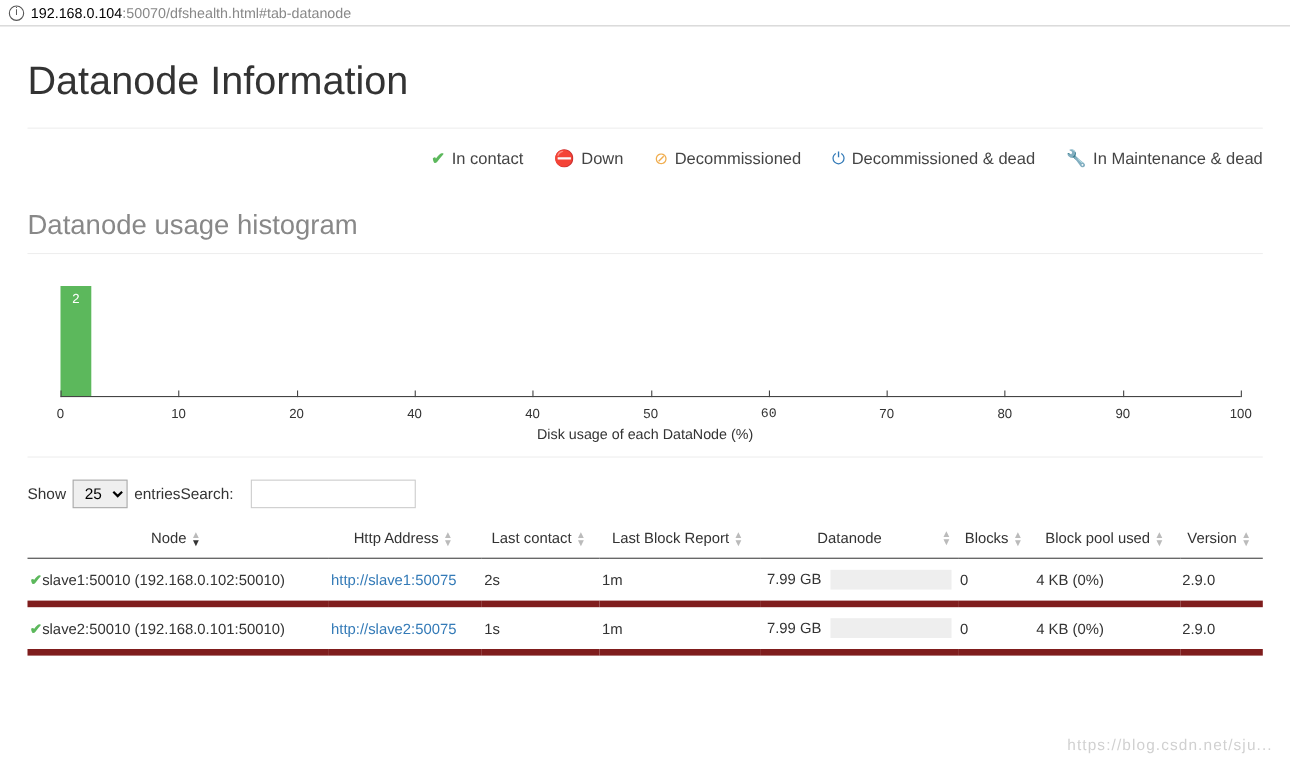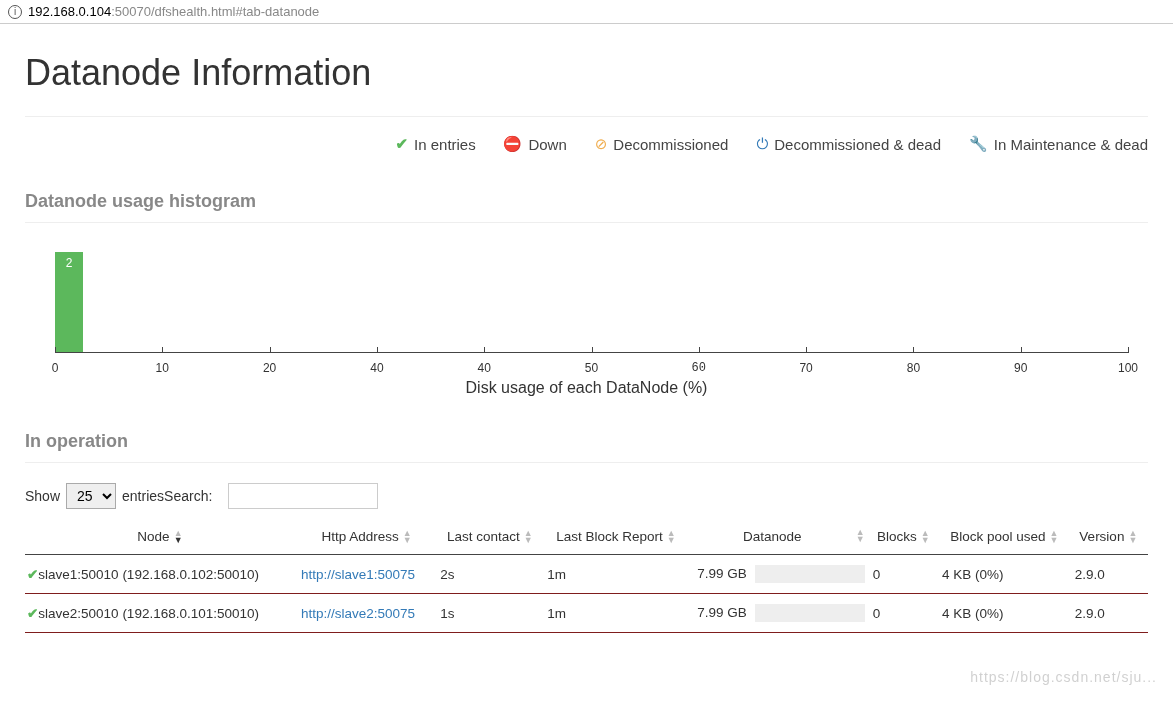--- a/index.html
+++ b/index.html
@@ -11,37 +11,37 @@
 .content{padding:10px 25px}
 h1{font-weight:400;font-size:36px;color:#333;margin:18px 0 22px}
 hr{border:none;border-top:1px solid #eee;margin:4px 0 14px}
 .legend{display:flex;gap:28px;justify-content:flex-end;align-items:center;font-size:15px;color:#444;padding:4px 0 10px}
 .legend-item{display:flex;align-items:center;gap:6px}
 .check{color:#5cb85c;font-weight:bold}
 .danger{color:#d9534f}
 .warn{color:#f0ad4e}
 .blue{color:#337ab7}
 .orange{color:#f0ad4e}
-h2{font-weight:700;font-size:18px;color:#888;margin:28px 0 10px}
+h2{font-weight:400;font-size:25px;color:#888;margin:28px 0 10px}
 .histogram{position:relative;height:160px;margin-top:20px}
 .hist-bars{position:relative;height:110px;border-bottom:1px solid #444;margin-left:30px;margin-right:20px}
 .bar{position:absolute;bottom:0;left:0;width:28px;height:100px;background:#5cb85c;color:#fff;font-size:12px;text-align:center;padding-top:4px}
 .ticks{position:relative;margin-left:30px;margin-right:20px;height:6px}
 .tick{position:absolute;top:-6px;width:1px;height:6px;background:#444}
 .tick-labels{position:relative;margin-left:30px;margin-right:20px;height:14px}
 .tick-label{position:absolute;font-size:12px;transform:translateX(-50%);top:2px}
-.xaxis-title{text-align:center;font-size:16px;margin-top:6px}
+.xaxis-title{text-align:center;font-size:13px;margin-top:6px}
 .table-controls{display:flex;justify-content:flex-start;align-items:center;font-size:14px;margin:20px 0 10px}
 .controls-left{display:flex;align-items:center;gap:6px}
 select{padding:3px 6px;font-size:14px;border:1px solid #aaa;background:#efefef}
 .controls-right{display:flex;align-items:center;gap:16px}
 input[type=search]{border:1px solid #ccc;padding:4px 6px;font-size:14px;width:150px}
 table{width:100%;border-collapse:collapse;font-size:13.5px}
 th{border-bottom:1px solid #444;text-align:center;padding:10px 6px 10px 2px;font-weight:400;position:relative}
-td{border-bottom:1px solid #7f1d1d;padding:10px 6px 10px 2px}
+td{border-bottom:6px solid #7f1d1d;padding:10px 6px 10px 2px}
 .sort-arrows{color:#bbb;font-size:9px;line-height:7px;display:inline-block;vertical-align:middle;margin-left:4px}
 .sort-arrows span{display:block}
 .sort-active-desc .down{color:#333}
 a.link{color:#337ab7;text-decoration:none}
 .capacity-bar{display:inline-block;width:110px;height:18px;background:#eee;vertical-align:middle;position:relative}
 .capacity-fill{height:100%;background:#5cb85c;width:30%}
 .cap-text{display:inline-block;width:54px;text-align:right;margin-right:8px}
 .watermark{position:fixed;right:16px;bottom:16px;color:rgba(120,120,120,0.35);font-size:14px;letter-spacing:1px;pointer-events:none}
 </style>
 </head>
@@ -52,21 +52,21 @@
   <span class="url-text"><span>192.168.0.104</span><span class="faded">:50070/dfshealth.html#tab-datanode</span></span>
 </div>
 
 <div class="content">
   <h1>Datanode Information</h1>
   <hr>
 
   <div class="legend">
     <div class="legend-item">
         <span class="check">✔</span>
-        <span>In entries</span>
+        <span>In contact</span>
       </div>
     <div class="legend-item">
         <span class="danger">⛔</span>
         <span>Down</span>
       </div>
     <div class="legend-item">
         <span class="warn">⊘</span>
         <span>Decommissioned</span>
       </div>
     <div class="legend-item">
@@ -108,21 +108,20 @@
         <div class="tick-label" style="left: 50%;">50</div>
         <div class="tick-label" style="left: 60%; font-family: Liberation Mono, monospace;">60</div>
         <div class="tick-label" style="left: 70%;">70</div>
         <div class="tick-label" style="left: 80%;">80</div>
         <div class="tick-label" style="left: 90%;">90</div>
         <div class="tick-label" style="left: 100%;">100</div>
       </div>
     <div class="xaxis-title">Disk usage of each DataNode (%)</div>
   </div>
 
-  <h2>In operation</h2>
   <hr>
 
   <div class="table-controls">
     <div class="controls-left">
       <span>Show</span>
       <select><option>25</option></select>
       <span>entries</span>
     </div>
     <div class="controls-right">
       <span>Search:</span>

